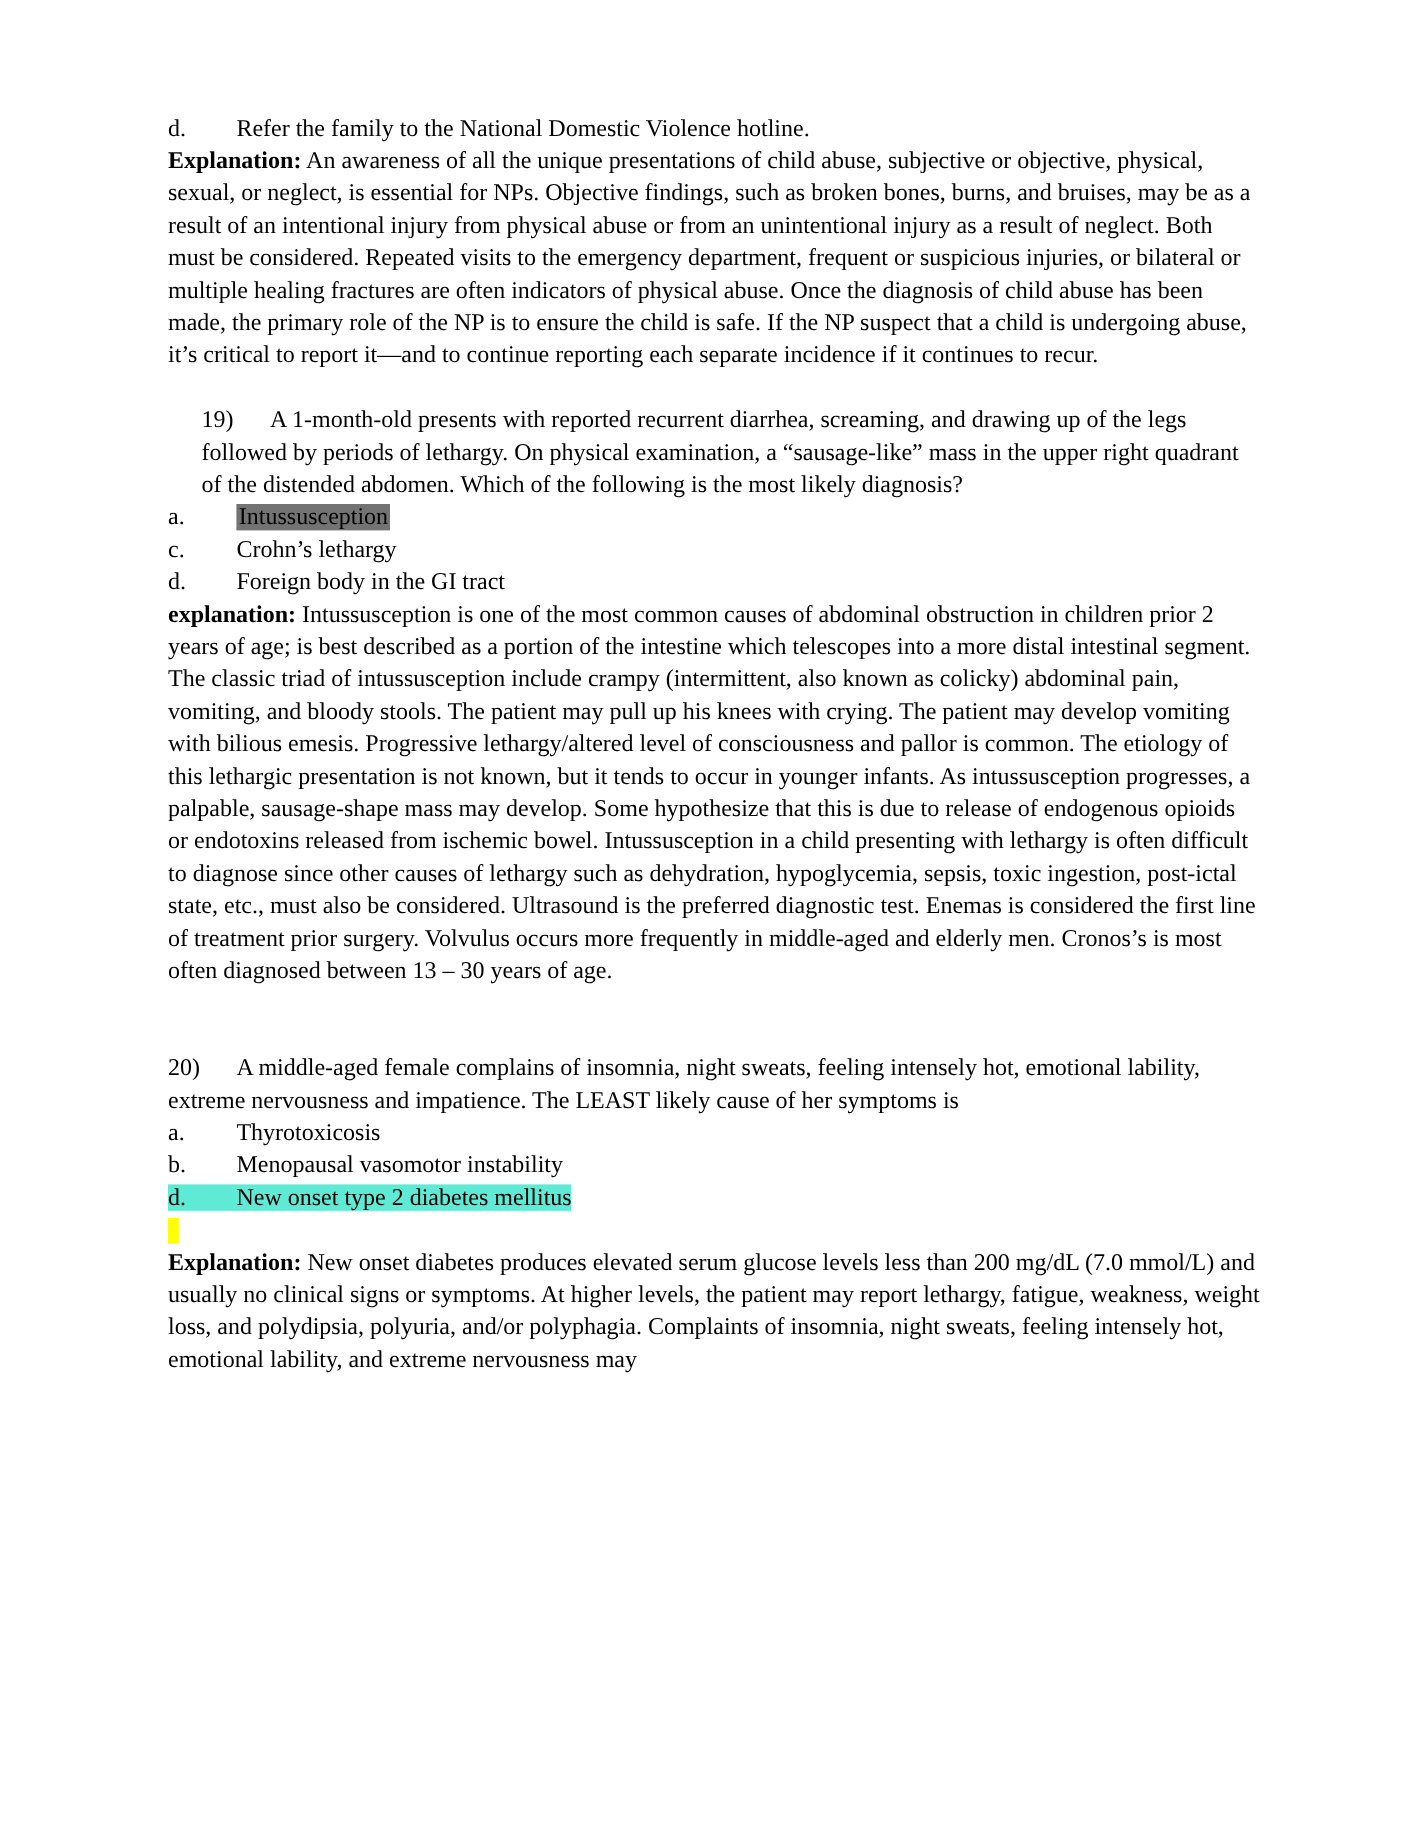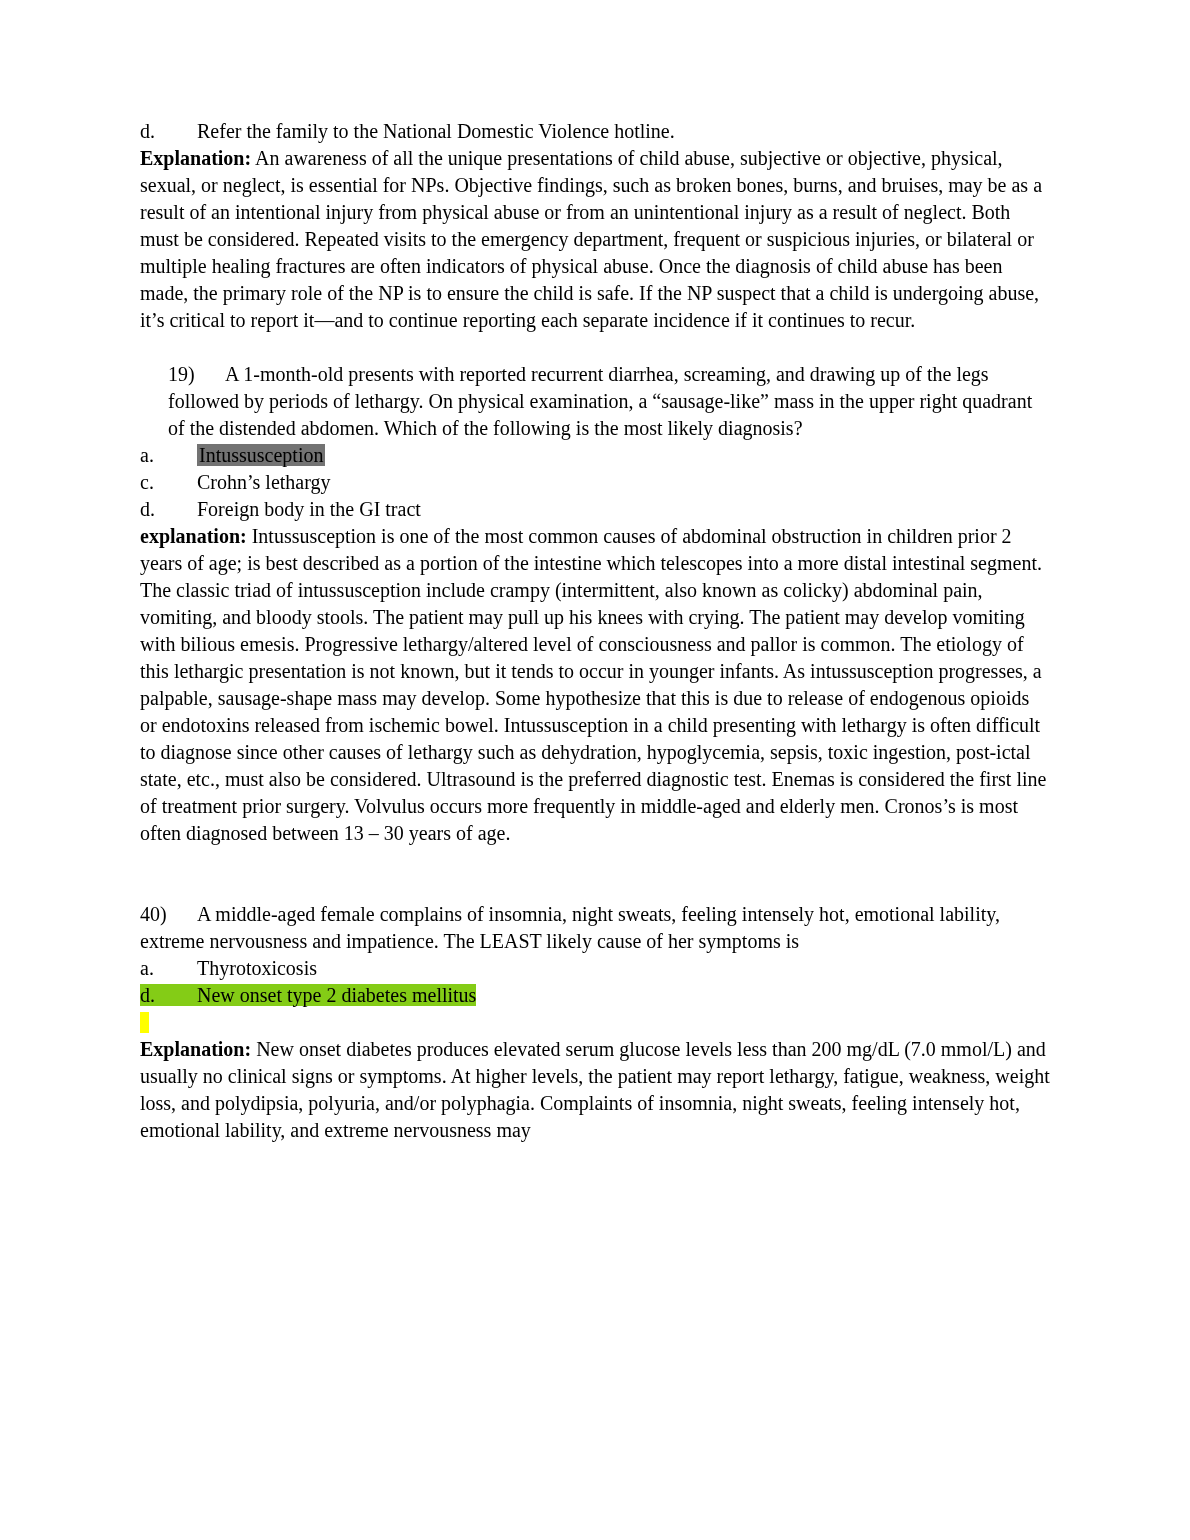--- a/index.html
+++ b/index.html
@@ -9,34 +9,34 @@
     height: 1540px;
     font-family: "Liberation Serif", serif;
     font-size: 20px;
     line-height: 27px;
     color: #000000;
     overflow: hidden;
   }
   .page {
     width: 1190px;
     height: 1540px;
-    padding: 118px 140px 0 140px;
+    padding: 94px 140px 0 140px;
   }
   p { margin: 0; }
   .option-label, .q-num {
     display: inline-block;
     width: 57px;
     vertical-align: baseline;
   }
   .expl-label {
     font-weight: bold;
   }
   .u { }
   .hl { background: #737373; padding: 0 2px; }
-  .hl-row { background: #84cc16; }
+  .hl-row { background: #5eead4; }
   .gap-1 { margin-top: 27px; margin-left: 28px; }
   .gap-2 { margin-top: 54px; }
   .cursor-mark {
     display: inline-block;
     width: 9px;
     height: 21px;
     background: #ffff00;
     vertical-align: text-bottom;
   }
   .mark-line { height: 27px; }
@@ -54,24 +54,25 @@
 
   <p><span class="option-label">a.</span><span class="hl">Intussusception</span></p>
 
 
   <p><span class="option-label">c.</span><span>Crohn’s lethargy</span></p>
 
   <p><span class="option-label">d.</span><span>Foreign body in the GI tract</span></p>
 
   <p><span class="expl-label">explanation:</span> <span>Intussusception is one of the most common causes of abdominal obstruction in children prior 2 years of age; is best described as a portion of the intestine which telescopes into a more distal intestinal segment. The classic triad of intussusception include crampy (intermittent, also known as colicky) abdominal pain, vomiting, and bloody stools. The patient may pull up his knees with crying. The patient may develop vomiting with bilious emesis. Progressive lethargy/altered level of consciousness and pallor is common. The etiology of this lethargic presentation is not known, but it tends to occur in younger infants. As intussusception progresses, a palpable, sausage-shape mass may develop. Some hypothesize that this is due to release of endogenous opioids or endotoxins released from ischemic bowel. Intussusception in a child presenting with lethargy is often difficult to diagnose since other causes of lethargy such as dehydration, hypoglycemia, sepsis, toxic ingestion, post-ictal state, etc., must also be considered. Ultrasound is the preferred diagnostic test. Enemas is considered the first line of treatment prior surgery. Volvulus occurs more frequently in middle-aged and elderly men. Cronos’s is most often diagnosed between 13 – 30 years of age.</span></p>
 
-  <p class="gap-2"><span class="q-num">40)</span><span>A middle-aged female complains of insomnia, night sweats, feeling intensely hot, emotional lability, extreme nervousness and impatience. The LEAST likely cause of her symptoms is</span></p>
+  <p class="gap-2"><span class="q-num">20)</span><span>A middle-aged female complains of insomnia, night sweats, feeling intensely hot, emotional lability, extreme nervousness and impatience. The LEAST likely cause of her symptoms is</span></p>
 
   <p><span class="option-label">a.</span><span>Thyrotoxicosis</span></p>
 
+  <p><span class="option-label">b.</span><span>Menopausal vasomotor instability</span></p>
 
 
   <p><span class="hl-row"><span class="option-label">d.</span><span>New onset type 2 diabetes mellitus</span></span></p>
 
   <p class="mark-line"><span class="cursor-mark"></span></p>
 
   <p><span class="expl-label">Explanation:</span> <span>New onset diabetes produces elevated serum glucose levels less than 200 mg/dL</span> <span class="u">(7.0 mmol/L)</span> <span>and usually no clinical signs or symptoms. At higher levels, the patient may report lethargy, fatigue, weakness, weight loss, and polydipsia, polyuria, and/or polyphagia. Complaints of insomnia, night sweats, feeling intensely hot, emotional lability, and extreme nervousness may</span></p>
 
 </div>
 

